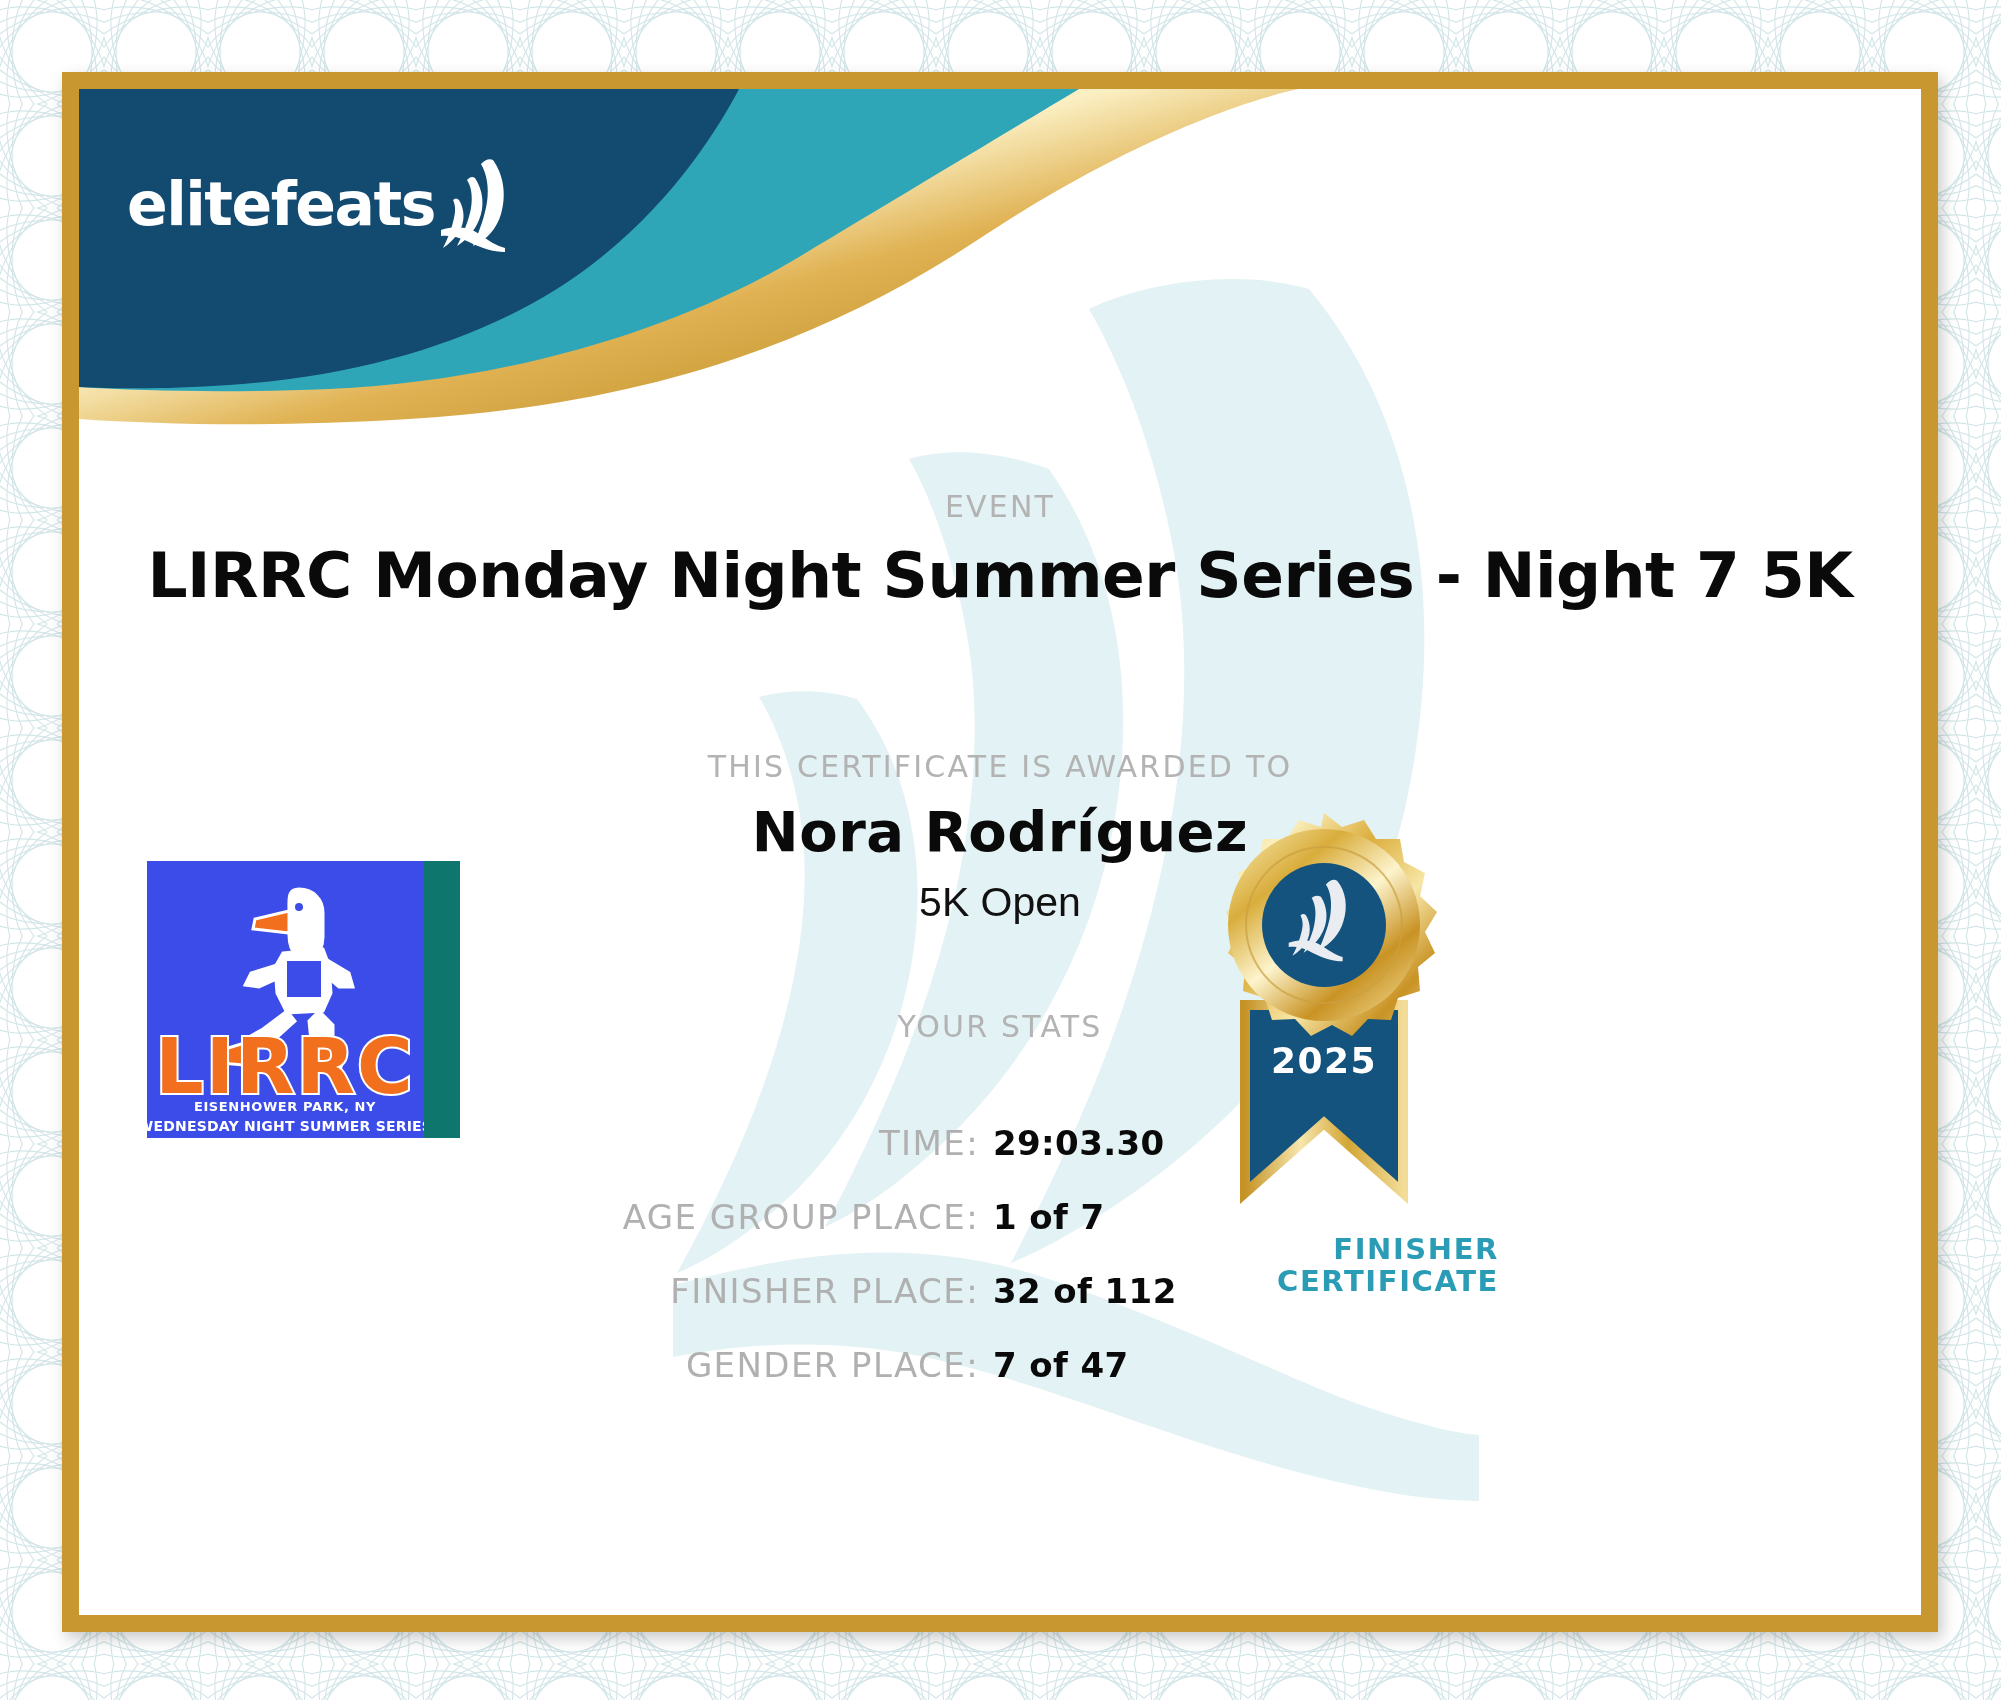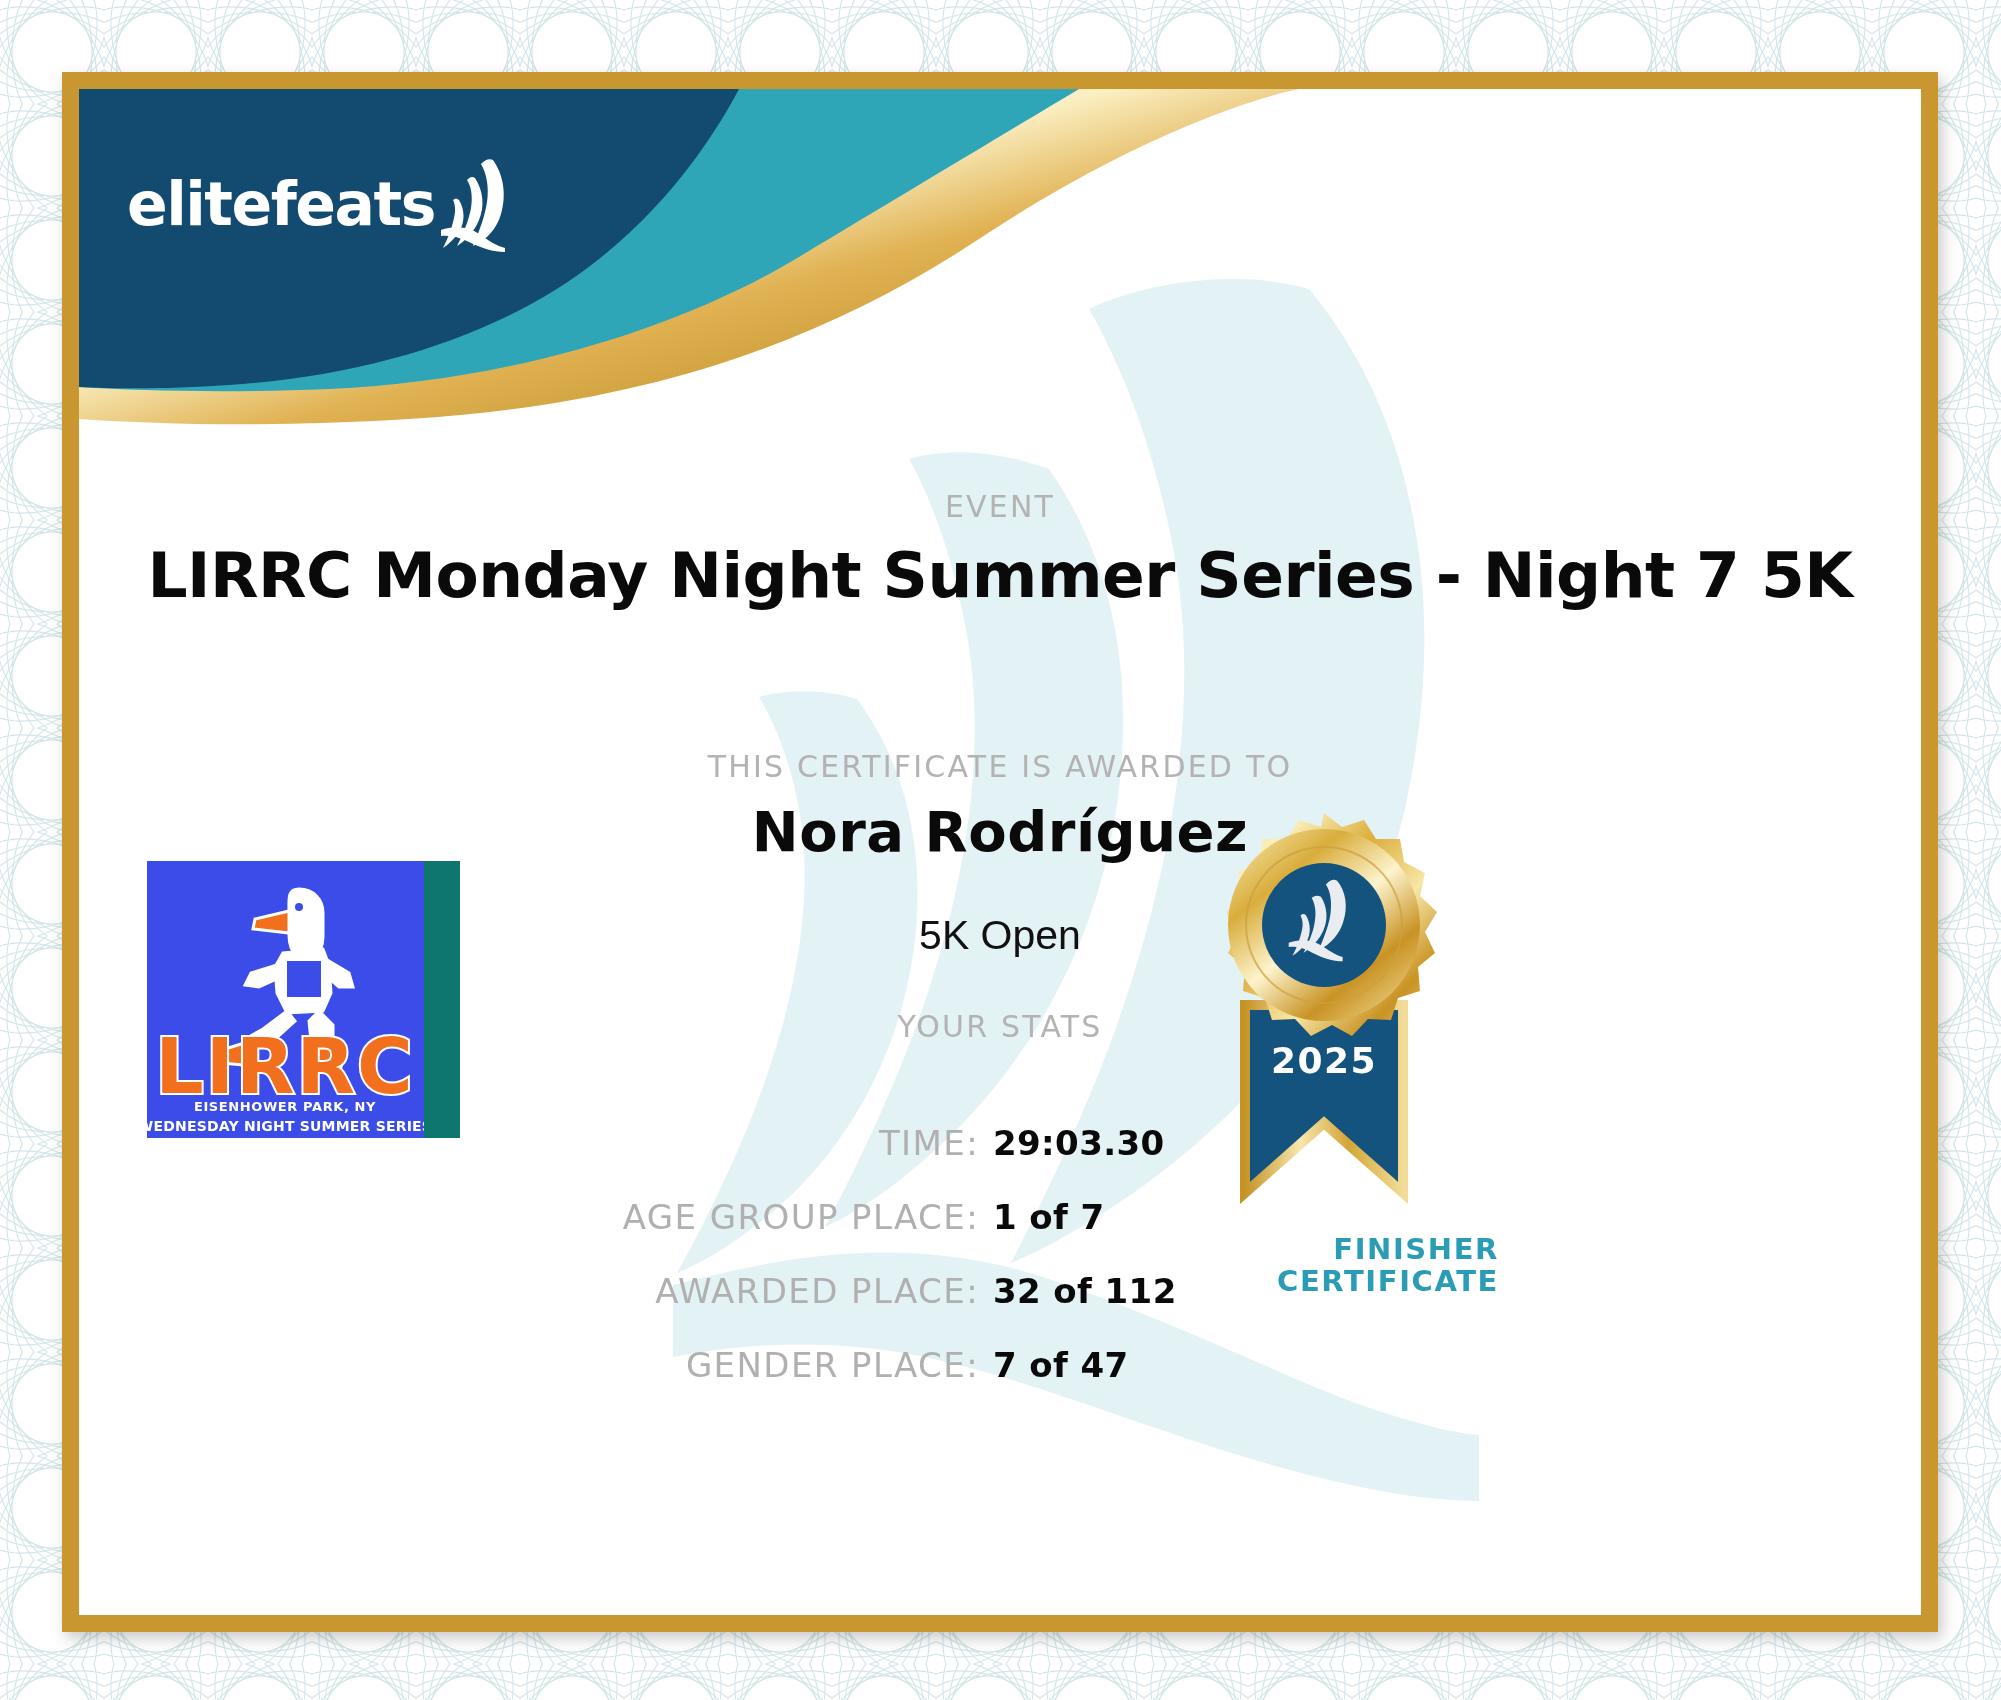--- a/index.html
+++ b/index.html
@@ -136,21 +136,20 @@
   }
   #division-name {
     position: absolute;
     left: 0; right: 0;
     top: 790px;
     text-align: center;
     font-family: "Liberation Sans", sans-serif;
     font-size: 41px;
     font-weight: 400;
     color: #111111;
-    margin-top: 33px;
   }
 
   #stats-label {
     position: absolute;
     left: 0; right: 0;
     top: 920px;
     font-size: 30px;
   }
 
   
@@ -326,21 +325,21 @@
       <div id="stats-table">
         <div class="stat-row">
           <span class="stat-label">TIME:</span>
           <span class="stat-value">29:03.30</span>
         </div>
         <div class="stat-row">
           <span class="stat-label">AGE GROUP PLACE:</span>
           <span class="stat-value">1 of 7</span>
         </div>
         <div class="stat-row">
-          <span class="stat-label">AWARDED PLACE:</span>
+          <span class="stat-label">FINISHER PLACE:</span>
           <span class="stat-value">32 of 112</span>
         </div>
         <div class="stat-row">
           <span class="stat-label">GENDER PLACE:</span>
           <span class="stat-value">7 of 47</span>
         </div>
       </div>
 
       <div id="race-logo">
         <svg width="277" height="277" viewBox="0 0 277 277" xmlns="http://www.w3.org/2000/svg" aria-hidden="true">

